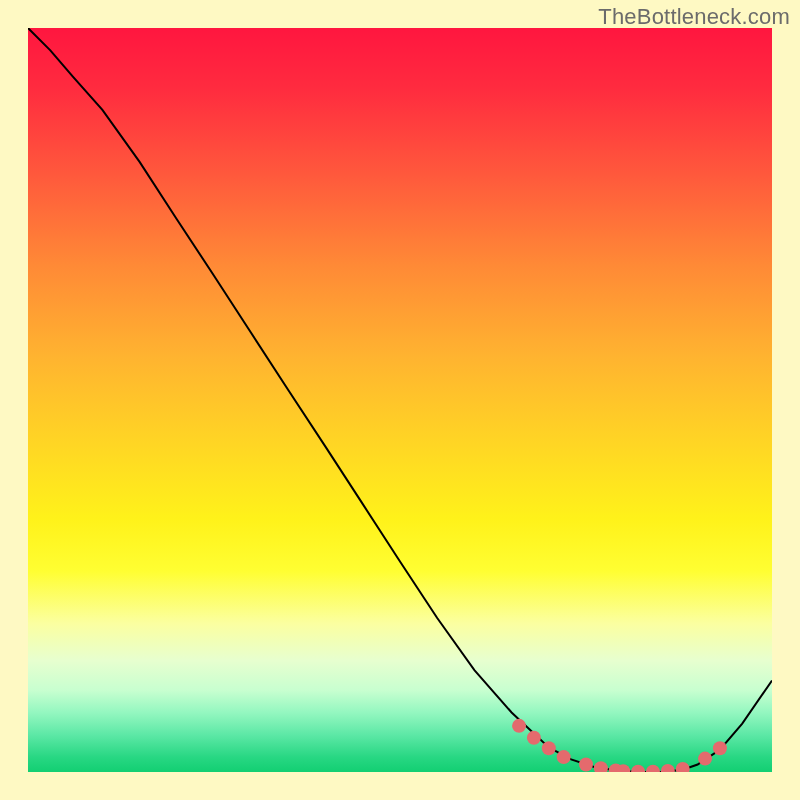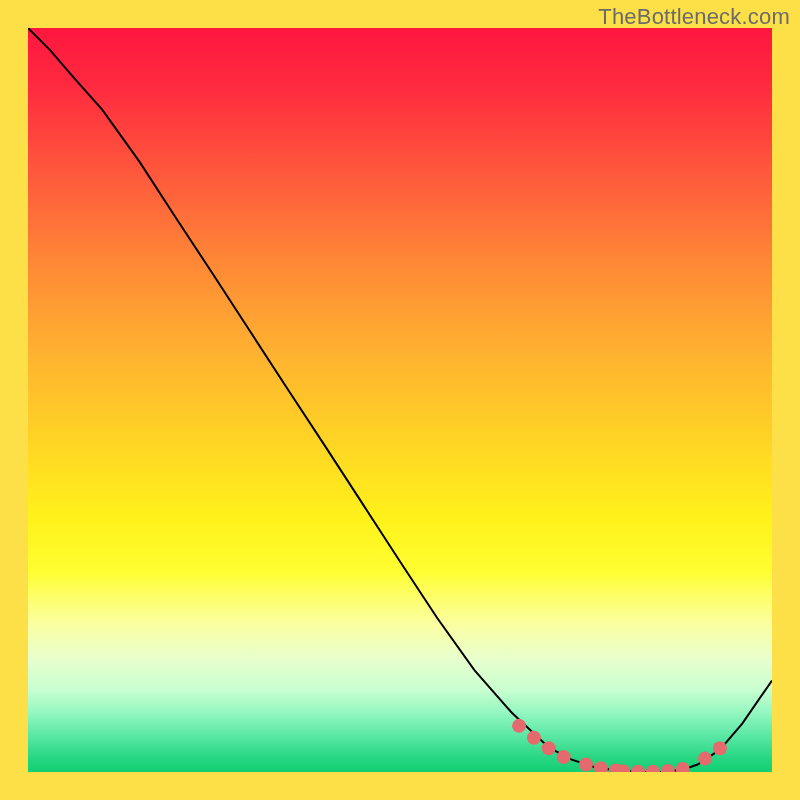--- a/index.html
+++ b/index.html
@@ -8,21 +8,21 @@
     width: 800px;
     height: 800px;
     background: #000;
     overflow: hidden;
     font-family: Arial, sans-serif;
   }
   .frame {
     position: relative;
     width: 800px;
     height: 800px;
-    background: #fde047;
+    background: #fef9c3;
   }
   .watermark {
     position: absolute;
     top: 4px;
     right: 10px;
     color: #6b6b6b;
     font-size: 22px;
     font-family: Arial, sans-serif;
     letter-spacing: 0.2px;
     user-select: none;

